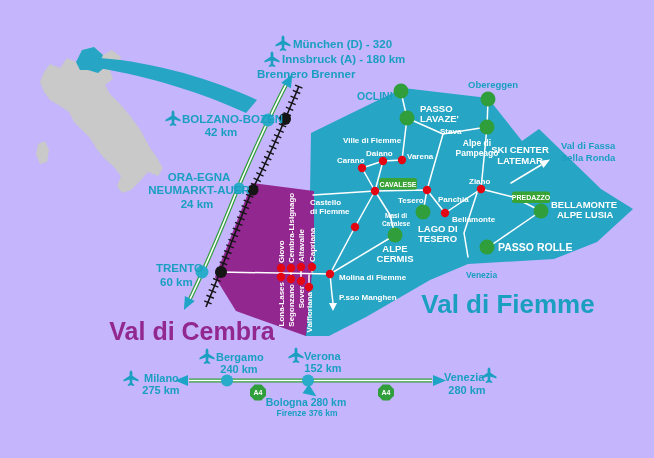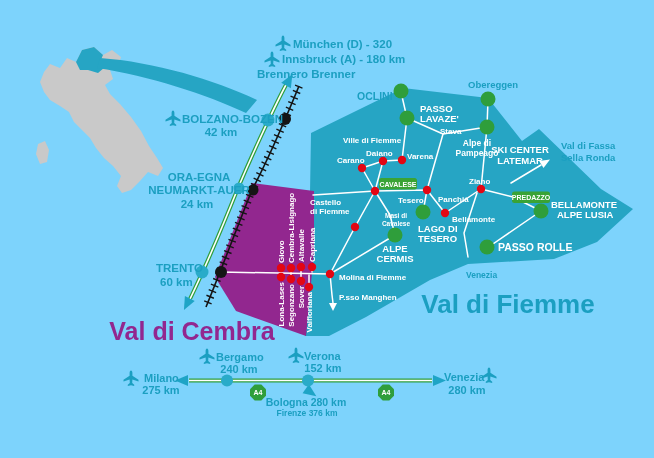--- a/index.html
+++ b/index.html
@@ -1,16 +1,16 @@
 <!DOCTYPE html>
 <html><head>
 <meta charset="utf-8">
 <style>
   html,body{margin:0;padding:0;background:#ffffff;}
-  .stage{position:relative;width:654px;height:458px;background:#7dd3fc;overflow:hidden;
+  .stage{position:relative;width:654px;height:458px;background:#c4b5fd;overflow:hidden;
          font-family:"Liberation Sans",sans-serif;}
   svg text{font-family:"Liberation Sans",sans-serif;font-weight:bold;}
   .t-teal{fill:#1b9fc1;}
   .t-white{fill:#ffffff;}
   .t-purple{fill:#92278f;}
   .s12{font-size:11.5px;}
   .s11{font-size:11px;}
   .s105{font-size:10.5px;}
   .s95{font-size:9.5px;}
   .s85{font-size:8.5px;}

